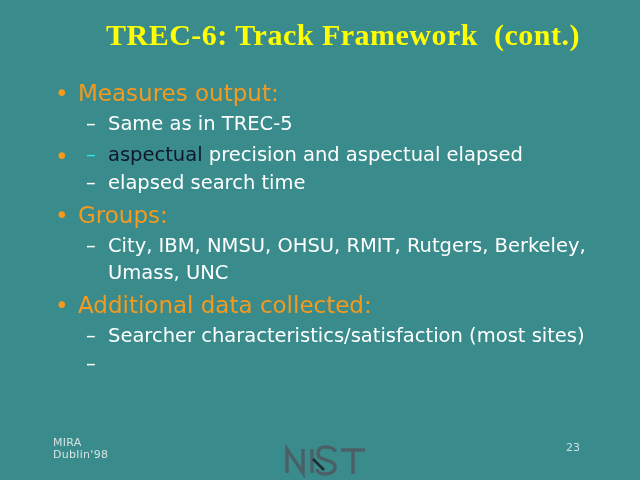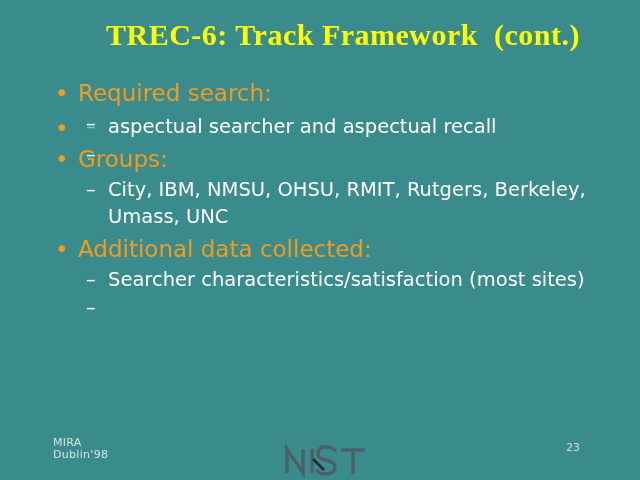--- a/index.html
+++ b/index.html
@@ -124,35 +124,37 @@
 <body>
 
 <div id="slide" style="background: rgb(58, 140, 140);">
 
   <div id="slide-title" style="color: rgb(255, 255, 0);">TREC-6: Track Framework  (cont.)</div>
 
   <div id="body-list">
 
     <div class="lvl1" style="color: rgb(245, 154, 30);">
       <span class="marker" style="color: rgb(245, 154, 30);">•</span>
-      <span>Required search:</span>
-    </div>
-    <div class="lvl2" style="color: rgb(255, 255, 255);">
-      <span class="marker">–</span>
+      <span>Measures output:</span>
+    </div>
+    <div class="lvl2" style="color: rgb(255, 255, 255);">
+      <span class="marker">–</span>
+      <span>Same as in TREC-5</span>
     </div>
 
     <div class="lvl1 gap-top" style="color: rgb(245, 154, 30);">
       <span class="marker" style="color: rgb(245, 154, 30);">•</span>
     </div>
     <div class="lvl2" style="color: rgb(255, 255, 255);">
       <span class="marker cyan" style="color: rgb(46, 230, 230);">–</span>
-      <span class="hl-cyan" style="color: #ffffff;">aspectual</span><span> searcher and aspectual recall</span>
-    </div>
-    <div class="lvl2" style="color: rgb(255, 255, 255);">
-      <span class="marker">–</span>
+      <span class="hl-cyan" style="color: #0f172a;">aspectual</span><span> precision and aspectual elapsed</span>
+    </div>
+    <div class="lvl2" style="color: rgb(255, 255, 255);">
+      <span class="marker">–</span>
+      <span>elapsed search time</span>
     </div>
 
     <div class="lvl1 gap-top" style="color: rgb(245, 154, 30);">
       <span class="marker" style="color: rgb(245, 154, 30);">•</span>
       <span>Groups:</span>
     </div>
     <div class="lvl2" style="white-space: normal; color: rgb(255, 255, 255);">
       <span class="marker">–</span>
       <span>City, IBM, NMSU, OHSU, RMIT, Rutgers, Berkeley, Umass, UNC</span>
     </div>

